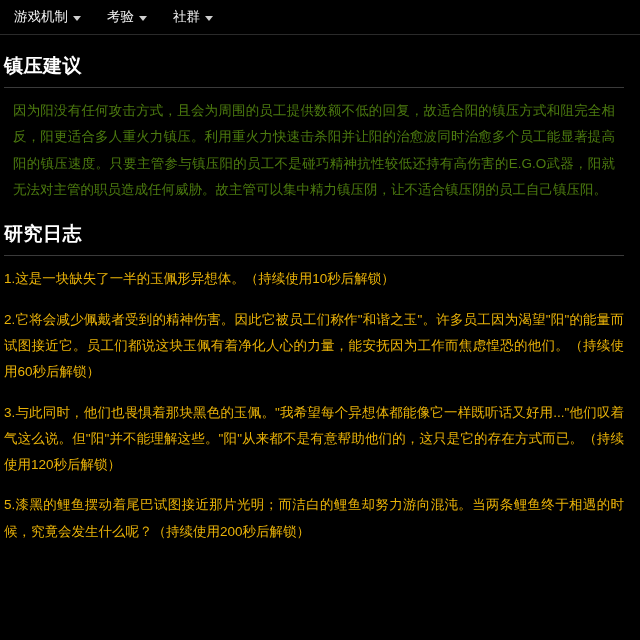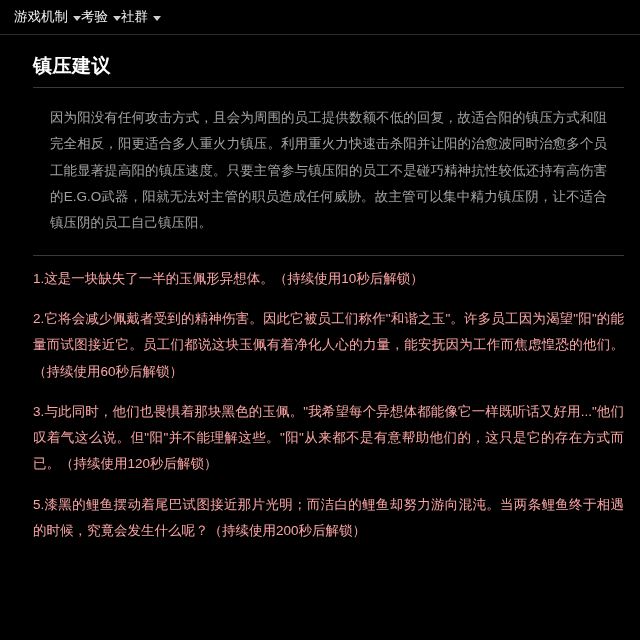--- a/index.html
+++ b/index.html
@@ -21,20 +21,21 @@
     background: #000000;
     box-sizing: border-box;
   }
   
   .navbar {
     height: 34px;
     background: #000000;
     display: flex;
     align-items: center;
     padding-left: 14px;
+    gap: 26px;
     border-bottom: 1px solid #2a2a2a;
   }
   .nav-item {
     display: flex;
     align-items: center;
     gap: 5px;
     font-size: 13.5px;
     color: #f2f2f2;
     line-height: 1;
     cursor: default;
@@ -42,53 +43,53 @@
   .caret {
     display: inline-block;
     width: 0;
     height: 0;
     border-left: 4px solid transparent;
     border-right: 4px solid transparent;
     border-top: 5px solid #cfcfcf;
     margin-top: 2px;
   }
   .content {
-    padding: 14px 16px 0 33px;
+    padding: 14px 16px 0 4px;
   }
   h2.section-title {
     font-size: 19px;
     font-weight: bold;
     color: #ffffff;
     margin: 4px 0 8px 0;
     letter-spacing: 0.5px;
   }
   .divider {
     height: 1px;
     background: #3a3a3a;
     margin: 4px 0 10px 0;
   }
   .body-text {
     font-size: 13.5px;
     line-height: 1.95;
-    color: #a3a3a3;
+    color: #4d7c0f;
     text-align: justify;
-    margin: 17px;
+    margin: 9px;
   }
   .section-2 {
     margin-top: 18px;
   }
   .log-list {
     margin: 0;
     padding: 0;
     list-style: none;
   }
   .log-item {
     font-size: 13.5px;
     line-height: 1.95;
-    color: #fca5a5;
+    color: #eab308;
     margin-bottom: 14px;
     text-align: justify;
   }
   .log-item:last-child { margin-bottom: 12px; }
 </style>
 </head>
 <body>
 
 <div class="page">
 
@@ -109,20 +110,21 @@
 
   <div class="content">
 
     <div>
       <h2 class="section-title">镇压建议</h2>
       <div class="divider"></div>
       <p class="body-text">因为阳没有任何攻击方式，且会为周围的员工提供数额不低的回复，故适合阳的镇压方式和阻完全相反，阳更适合多人重火力镇压。利用重火力快速击杀阳并让阳的治愈波同时治愈多个员工能显著提高阳的镇压速度。只要主管参与镇压阳的员工不是碰巧精神抗性较低还持有高伤害的E.G.O武器，阳就无法对主管的职员造成任何威胁。故主管可以集中精力镇压阴，让不适合镇压阴的员工自己镇压阳。</p>
     </div>
 
     <div class="section-2">
+      <h2 class="section-title">研究日志</h2>
       <div class="divider"></div>
       <ul class="log-list">
         <li class="log-item">1.这是一块缺失了一半的玉佩形异想体。（持续使用10秒后解锁）</li>
         <li class="log-item">2.它将会减少佩戴者受到的精神伤害。因此它被员工们称作"和谐之玉"。许多员工因为渴望"阳"的能量而试图接近它。员工们都说这块玉佩有着净化人心的力量，能安抚因为工作而焦虑惶恐的他们。（持续使用60秒后解锁）</li>
         <li class="log-item">3.与此同时，他们也畏惧着那块黑色的玉佩。"我希望每个异想体都能像它一样既听话又好用..."他们叹着气这么说。但"阳"并不能理解这些。"阳"从来都不是有意帮助他们的，这只是它的存在方式而已。（持续使用120秒后解锁）</li>
         <li class="log-item">5.漆黑的鲤鱼摆动着尾巴试图接近那片光明；而洁白的鲤鱼却努力游向混沌。当两条鲤鱼终于相遇的时候，究竟会发生什么呢？（持续使用200秒后解锁）</li>
       </ul>
     </div>
 
   </div>

